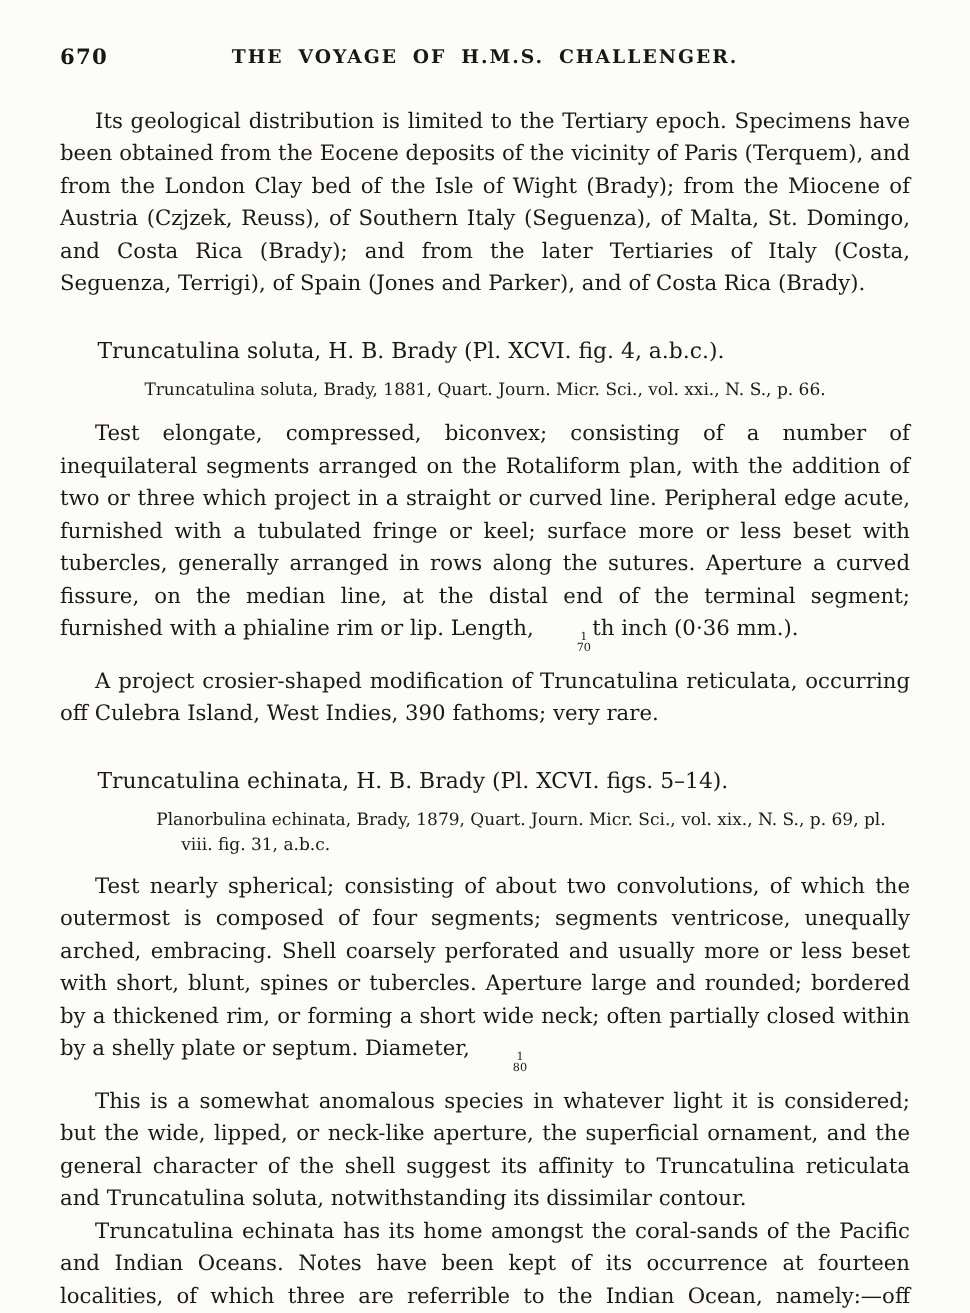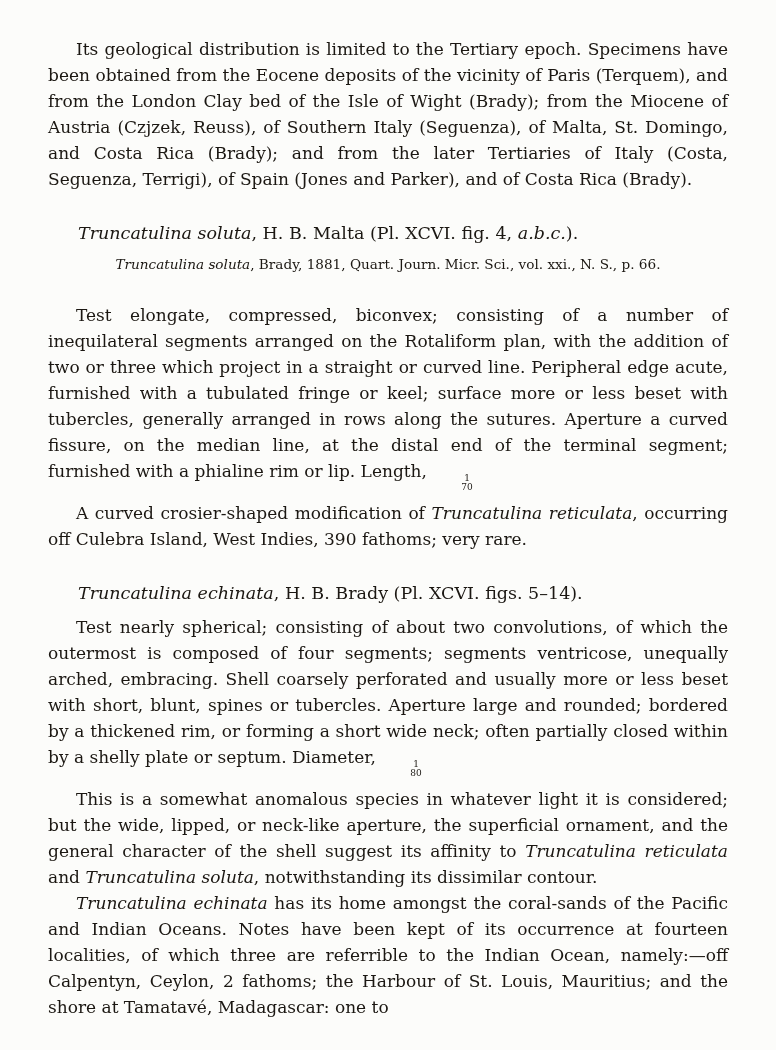--- a/index.html
+++ b/index.html
@@ -36,52 +36,57 @@
   .paragraph + .paragraph { margin-top: 7px; }
   .paragraph.tight { margin-top: 0; }
   .species-heading {
     margin-top: 28px; margin-bottom: 8px;
     text-indent: 30px;
     font-size: 17.5px;
   }
   .citation {
     font-size: 13.6px; line-height: 20px;
     text-align: center;
-    margin-bottom: 28px;
+    margin-bottom: 12px;
   }
   .citation.hanging {
     text-align: left;
     margin: 0 18px 10px 97px;
     text-indent: -20px;
   }
-  .i { font-style: italic; }
+  .i { }
   .frac {
     display: inline-flex;
     flex-direction: column;
     align-items: center;
     font-size: 9px;
     line-height: 1.05;
     vertical-align: -4px;
     margin: 0 1px;
   }
 </style>
 </head>
 <body>
 
 <div class="page">
+  <header class="running-head">
+    <span class="page-number">670</span>
+    <div class="running-title">THE VOYAGE OF H.M.S. CHALLENGER.</div>
+  </header>
   <main>
       <p class="block paragraph"><span>Its geological distribution is limited to the Tertiary epoch.  Specimens have been obtained from the Eocene deposits of the vicinity of Paris (Terquem), and from the London Clay bed of the Isle of Wight (Brady); from the Miocene of Austria (Czjzek, Reuss), of Southern Italy (Seguenza), of Malta, St. Domingo, and Costa Rica (Brady); and from the later Tertiaries of Italy (Costa, Seguenza, Terrigi), of Spain (Jones and Parker), and of Costa Rica (Brady).</span></p>
-      <p class="block species-heading"><span class="i">Truncatulina soluta</span><span>, H. B. Malta (Pl. XCVI. fig. 4, </span><span class="i">a.b.c.</span><span>).</span></p>
+      <p class="block species-heading"><span class="i">Truncatulina soluta</span><span>, H. B. Brady (Pl. XCVI. fig. 4, </span><span class="i">a.b.c.</span><span>).</span></p>
       <p class="block citation"><span class="i">Truncatulina soluta</span><span>, Brady, 1881, Quart. Journ. Micr. Sci., vol. xxi., N. S., p. 66.</span></p>
       <p class="block paragraph"><span>Test elongate, compressed, biconvex; consisting of a number of inequilateral segments arranged on the Rotaliform plan, with the addition of two or three which project in a straight or curved line.  Peripheral edge acute, furnished with a tubulated fringe or keel; surface more or less beset with tubercles, generally arranged in rows along the sutures. Aperture a curved fissure, on the median line, at the distal end of the terminal segment; furnished with a phialine rim or lip.  Length, </span><span class="frac">
           <span>1</span>
           <span>70</span>
-        </span></p>
-      <p class="block paragraph"><span>A curved crosier-shaped modification of </span><span class="i">Truncatulina reticulata</span><span>, occurring off Culebra Island, West Indies, 390 fathoms; very rare.</span></p>
+        </span><span>th inch (0·36 mm.).</span></p>
+      <p class="block paragraph"><span>A project crosier-shaped modification of </span><span class="i">Truncatulina reticulata</span><span>, occurring off Culebra Island, West Indies, 390 fathoms; very rare.</span></p>
       <p class="block species-heading"><span class="i">Truncatulina echinata</span><span>, H. B. Brady (Pl. XCVI. figs. 5–14).</span></p>
+      <p class="block citation hanging"><span class="i">Planorbulina echinata</span><span>, Brady, 1879, Quart. Journ. Micr. Sci., vol. xix., N. S., p. 69, pl. viii. fig. 31, </span><span class="i">a.b.c.</span></p>
       <p class="block paragraph"><span>Test nearly spherical; consisting of about two convolutions, of which the outermost is composed of four segments; segments ventricose, unequally arched, embracing.  Shell coarsely perforated and usually more or less beset with short, blunt, spines or tubercles. Aperture large and rounded; bordered by a thickened rim, or forming a short wide neck; often partially closed within by a shelly plate or septum.  Diameter, </span><span class="frac">
           <span>1</span>
           <span>80</span>
         </span></p>
       <p class="block paragraph"><span>This is a somewhat anomalous species in whatever light it is considered; but the wide, lipped, or neck-like aperture, the superficial ornament, and the general character of the shell suggest its affinity to </span><span class="i">Truncatulina reticulata</span><span> and </span><span class="i">Truncatulina soluta</span><span>, notwithstanding its dissimilar contour.</span></p>
       <p class="block paragraph tight"><span class="i">Truncatulina echinata</span><span> has its home amongst the coral-sands of the Pacific and Indian Oceans.  Notes have been kept of its occurrence at fourteen localities, of which three are referrible to the Indian Ocean, namely:—off Calpentyn, Ceylon, 2 fathoms; the Harbour of St. Louis, Mauritius; and the shore at Tamatavé, Madagascar: one to</span></p>
     </main>
 </div>
 
 </body></html>

